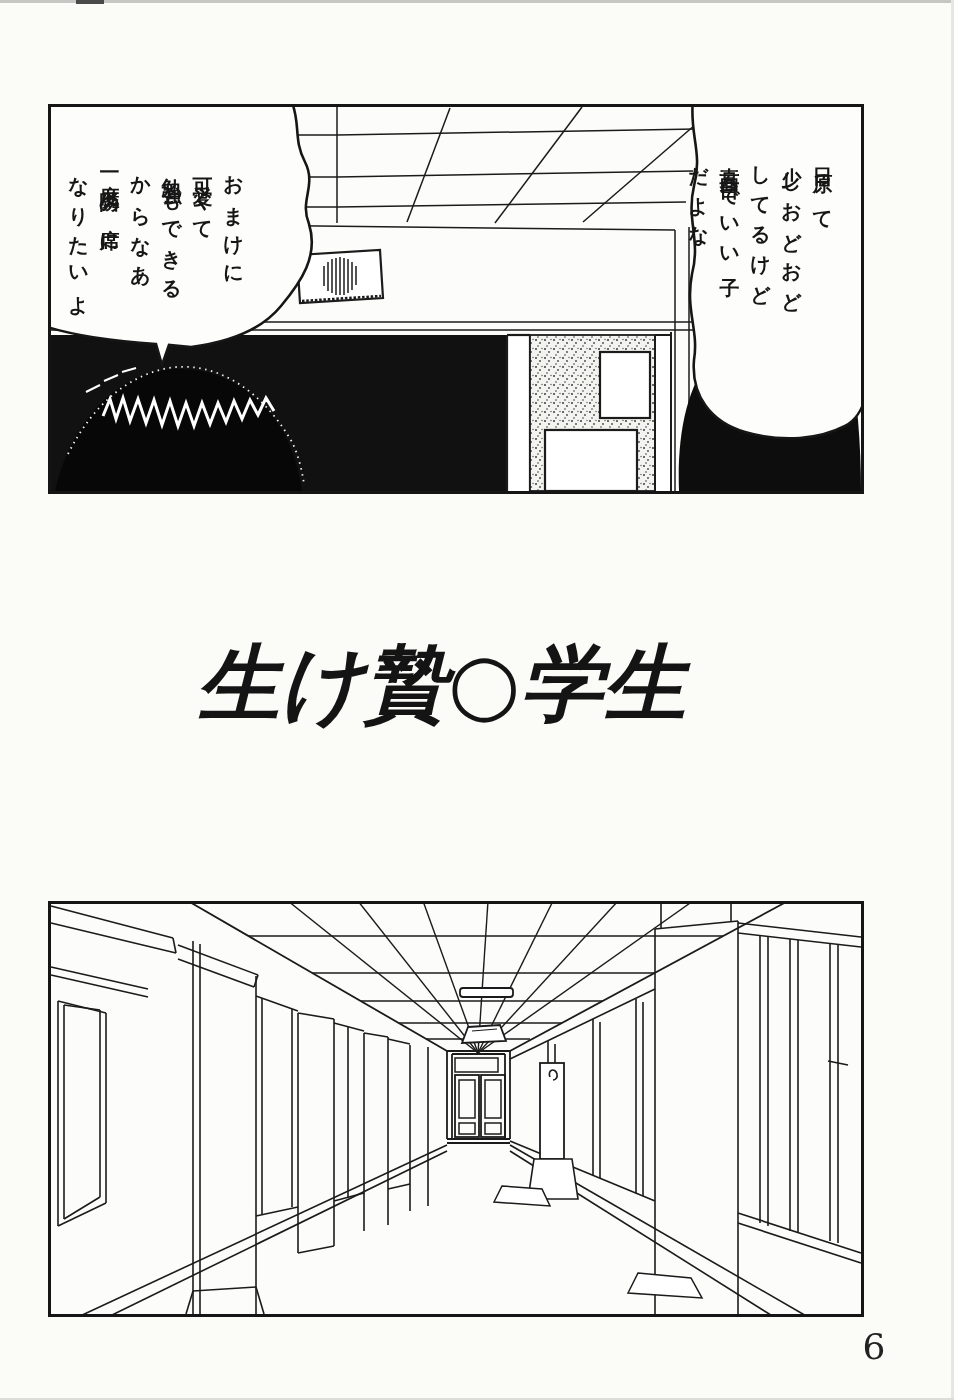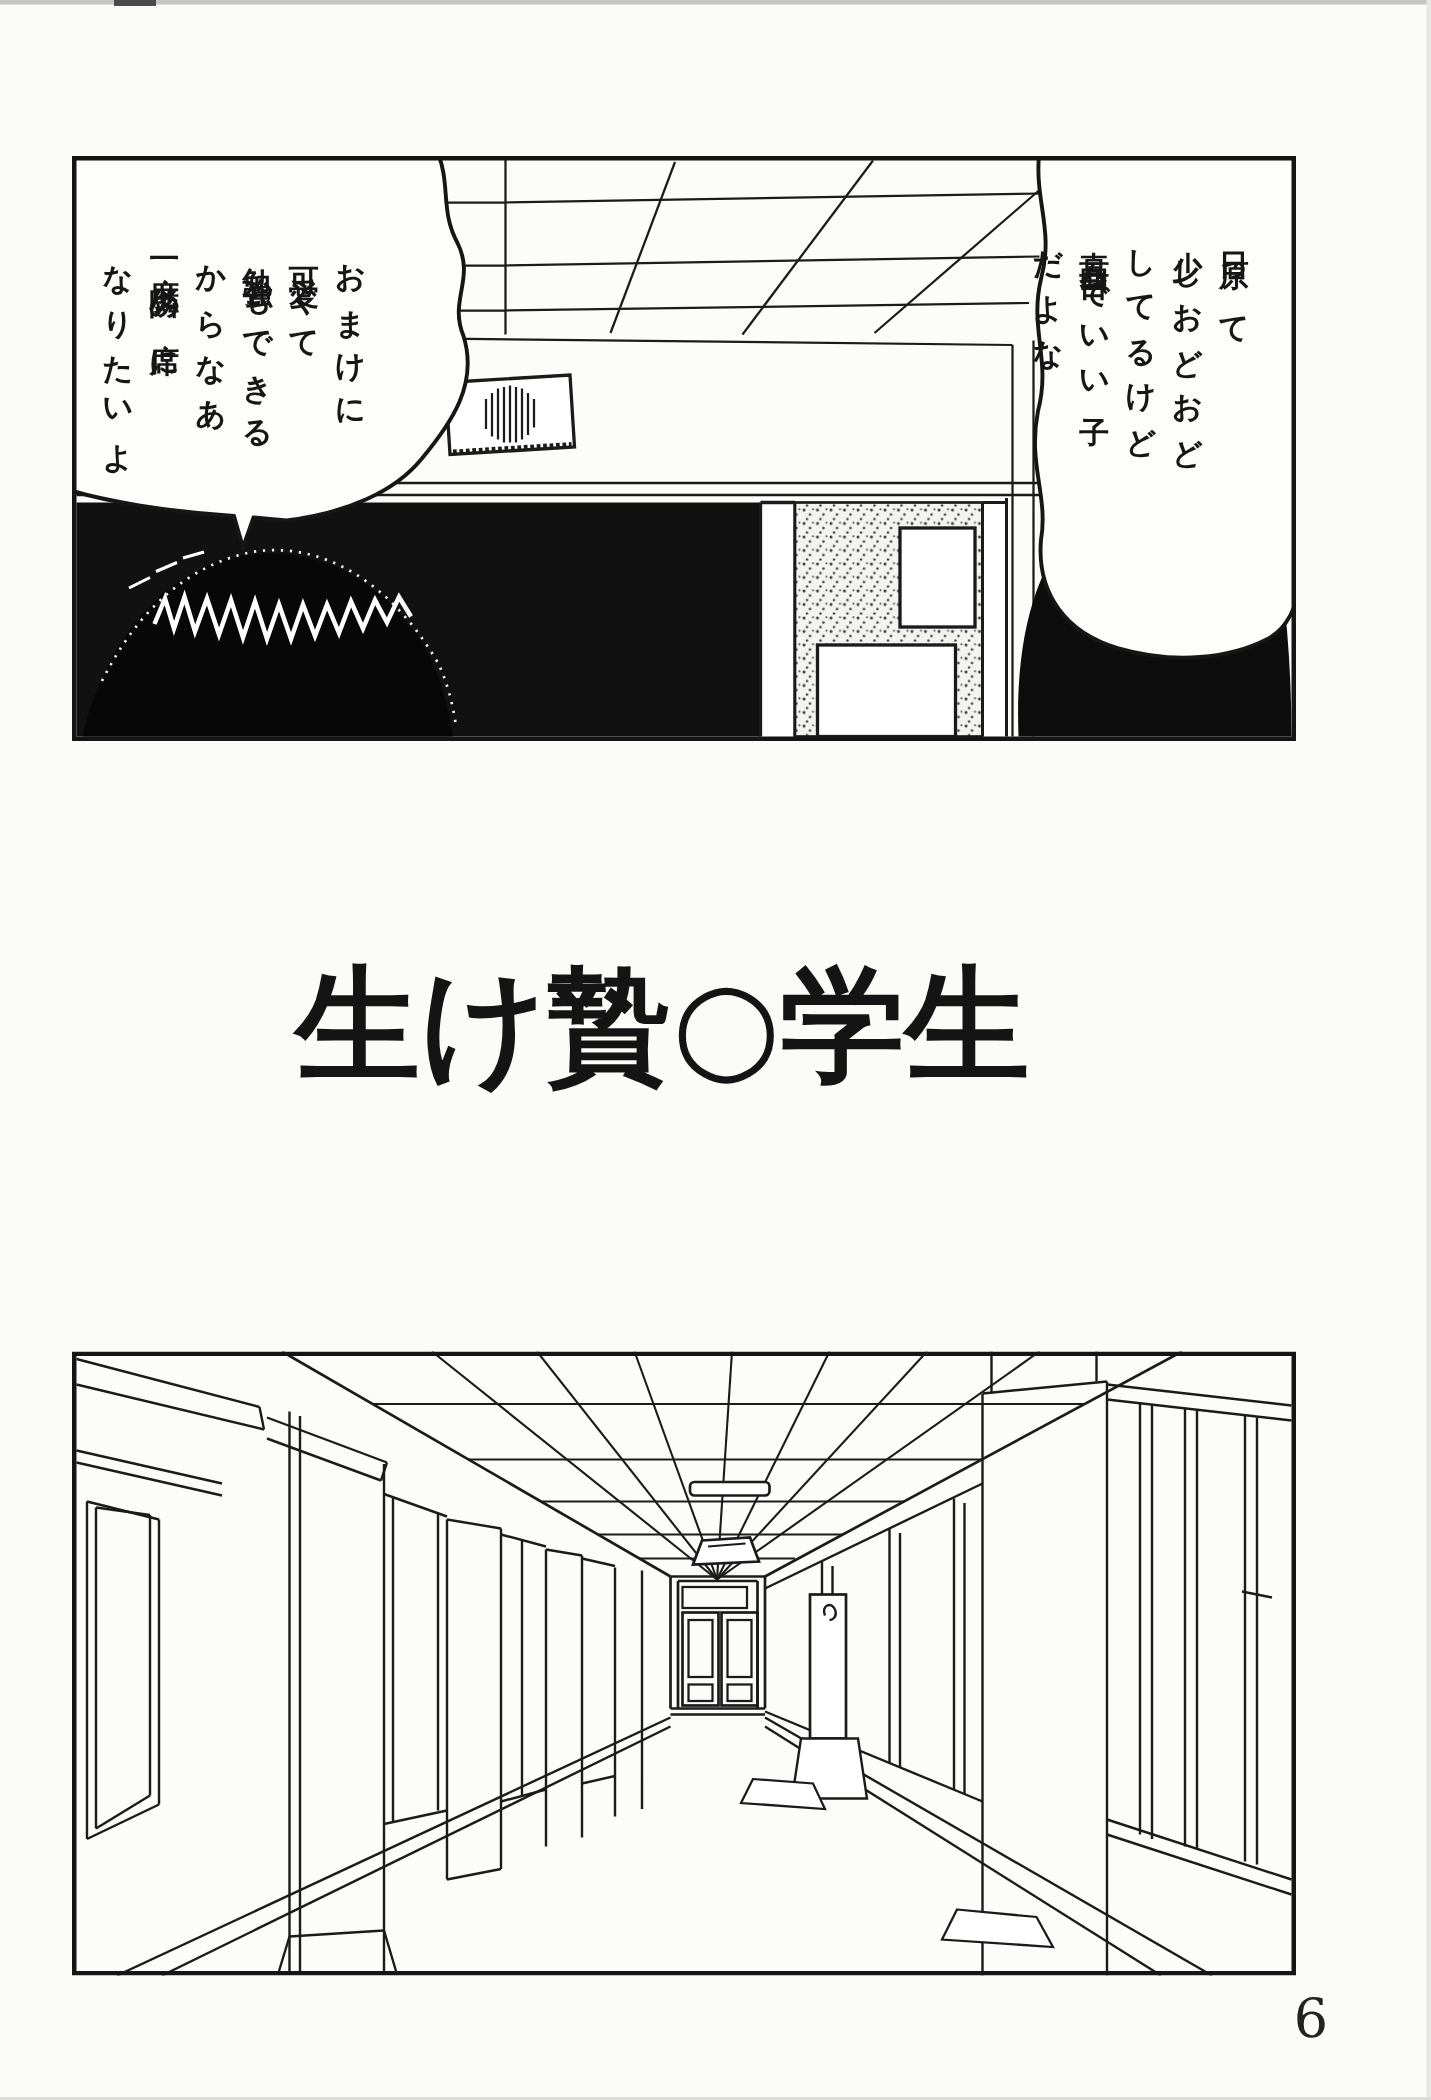--- a/index.html
+++ b/index.html
@@ -38,20 +38,21 @@
 
   .chapter-title{
     position:absolute;
     left:197px;top:642px;
     font-size:83px;
     font-weight:800;
     letter-spacing:0px;
     line-height:1;
     color:#141414;
     white-space:nowrap;
+    font-style:italic;
   }
   .page-number{
     position:absolute;
     left:854px;top:1326px;
     width:40px;text-align:center;
     font-family:"DejaVu Serif",serif;
     font-size:36px;
     color:#222;
   }
 </style>

